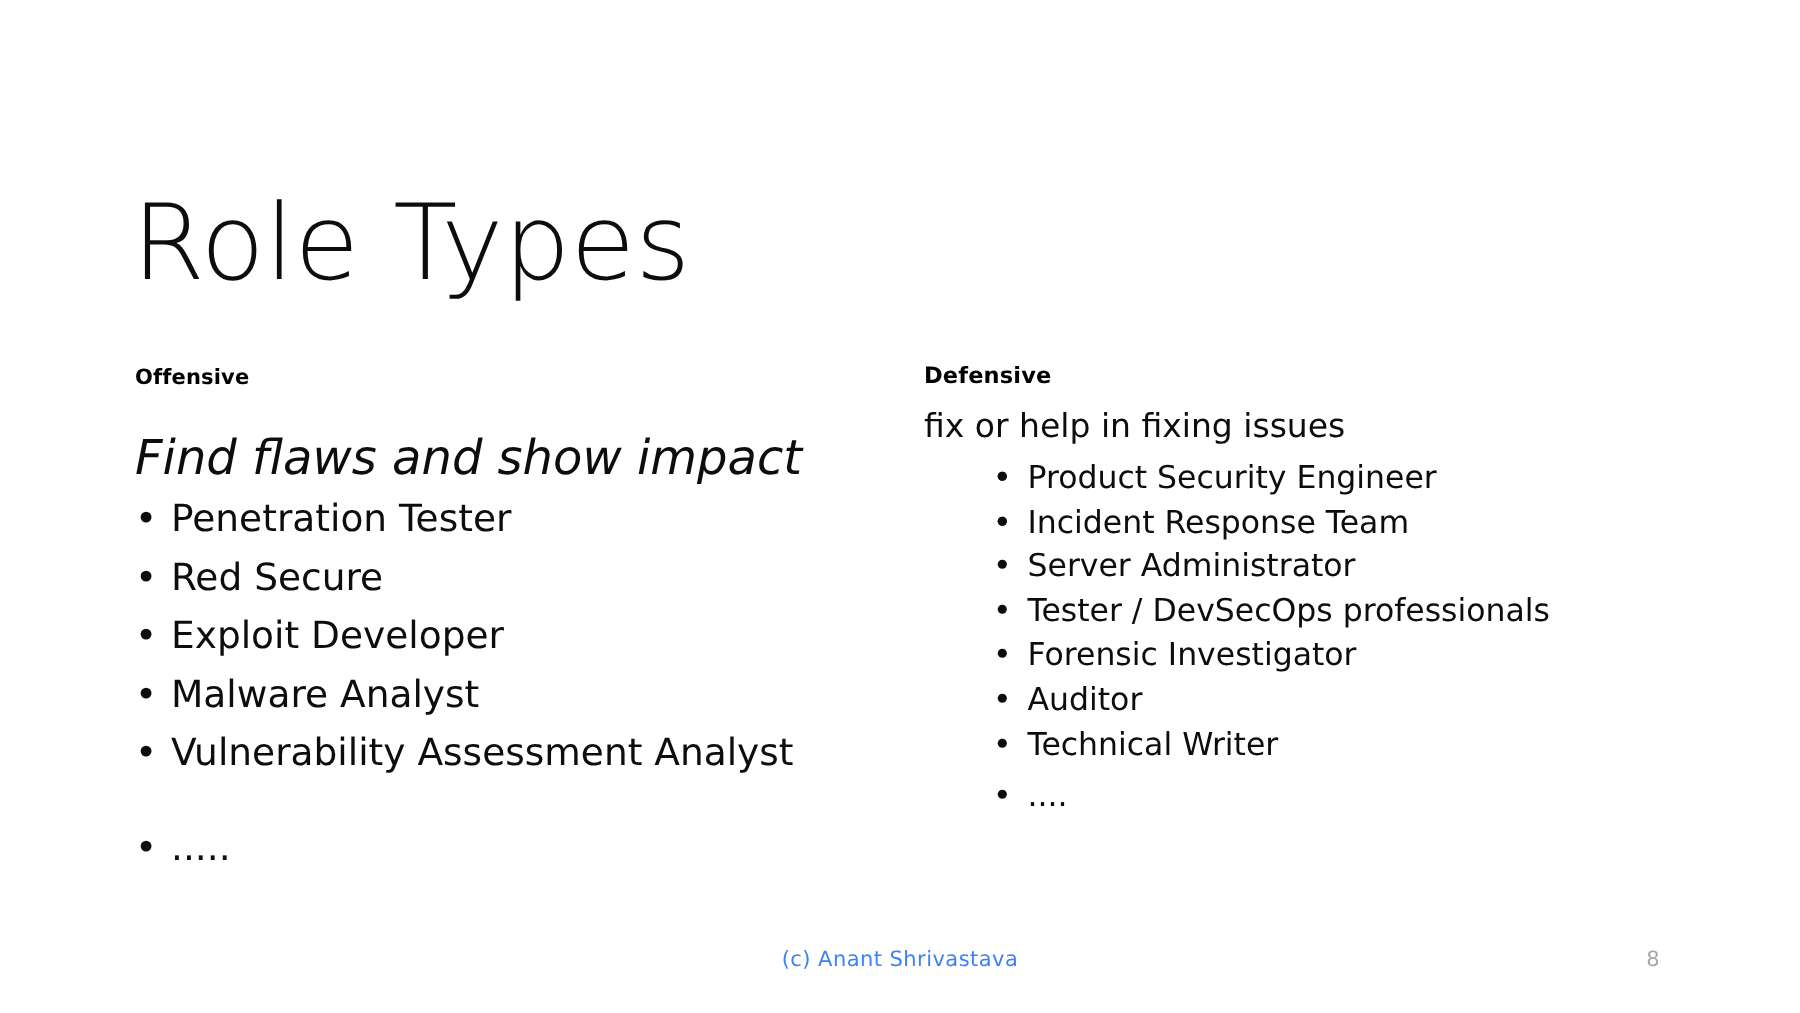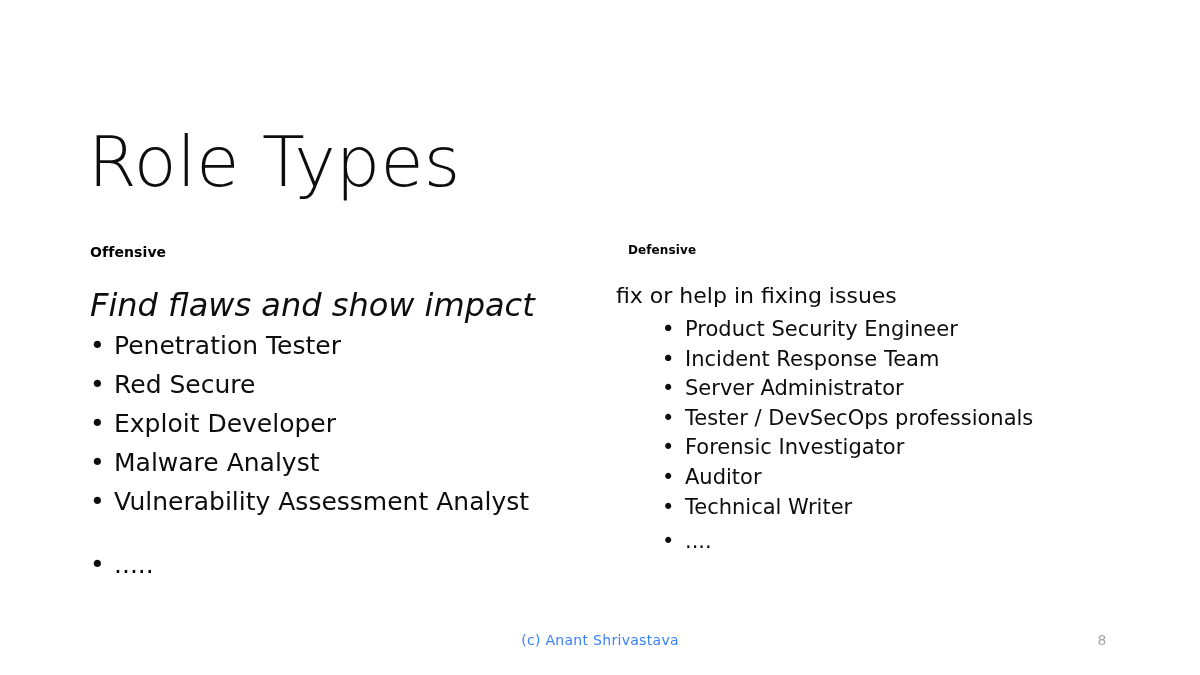--- a/index.html
+++ b/index.html
@@ -65,29 +65,28 @@
   }
 
   .col-offensive .col-subtitle {
     font-size: 32px;
     line-height: 38px;
     margin-top: 20px;
     font-style: italic;
   }
 
   .col-defensive .col-heading {
-    font-size: 12px;
+    font-size: 15px;
     line-height: 24px;
-    margin-left: 12px;
   }
 
   .col-defensive .col-subtitle {
     font-size: 22px;
     line-height: 33px;
-    margin-top: 17px;
+    margin-top: 6px;
   }
 
   
   .bullets {
     list-style: none;
     margin: 0;
     padding: 0;
   }
 
   .bullets li {

